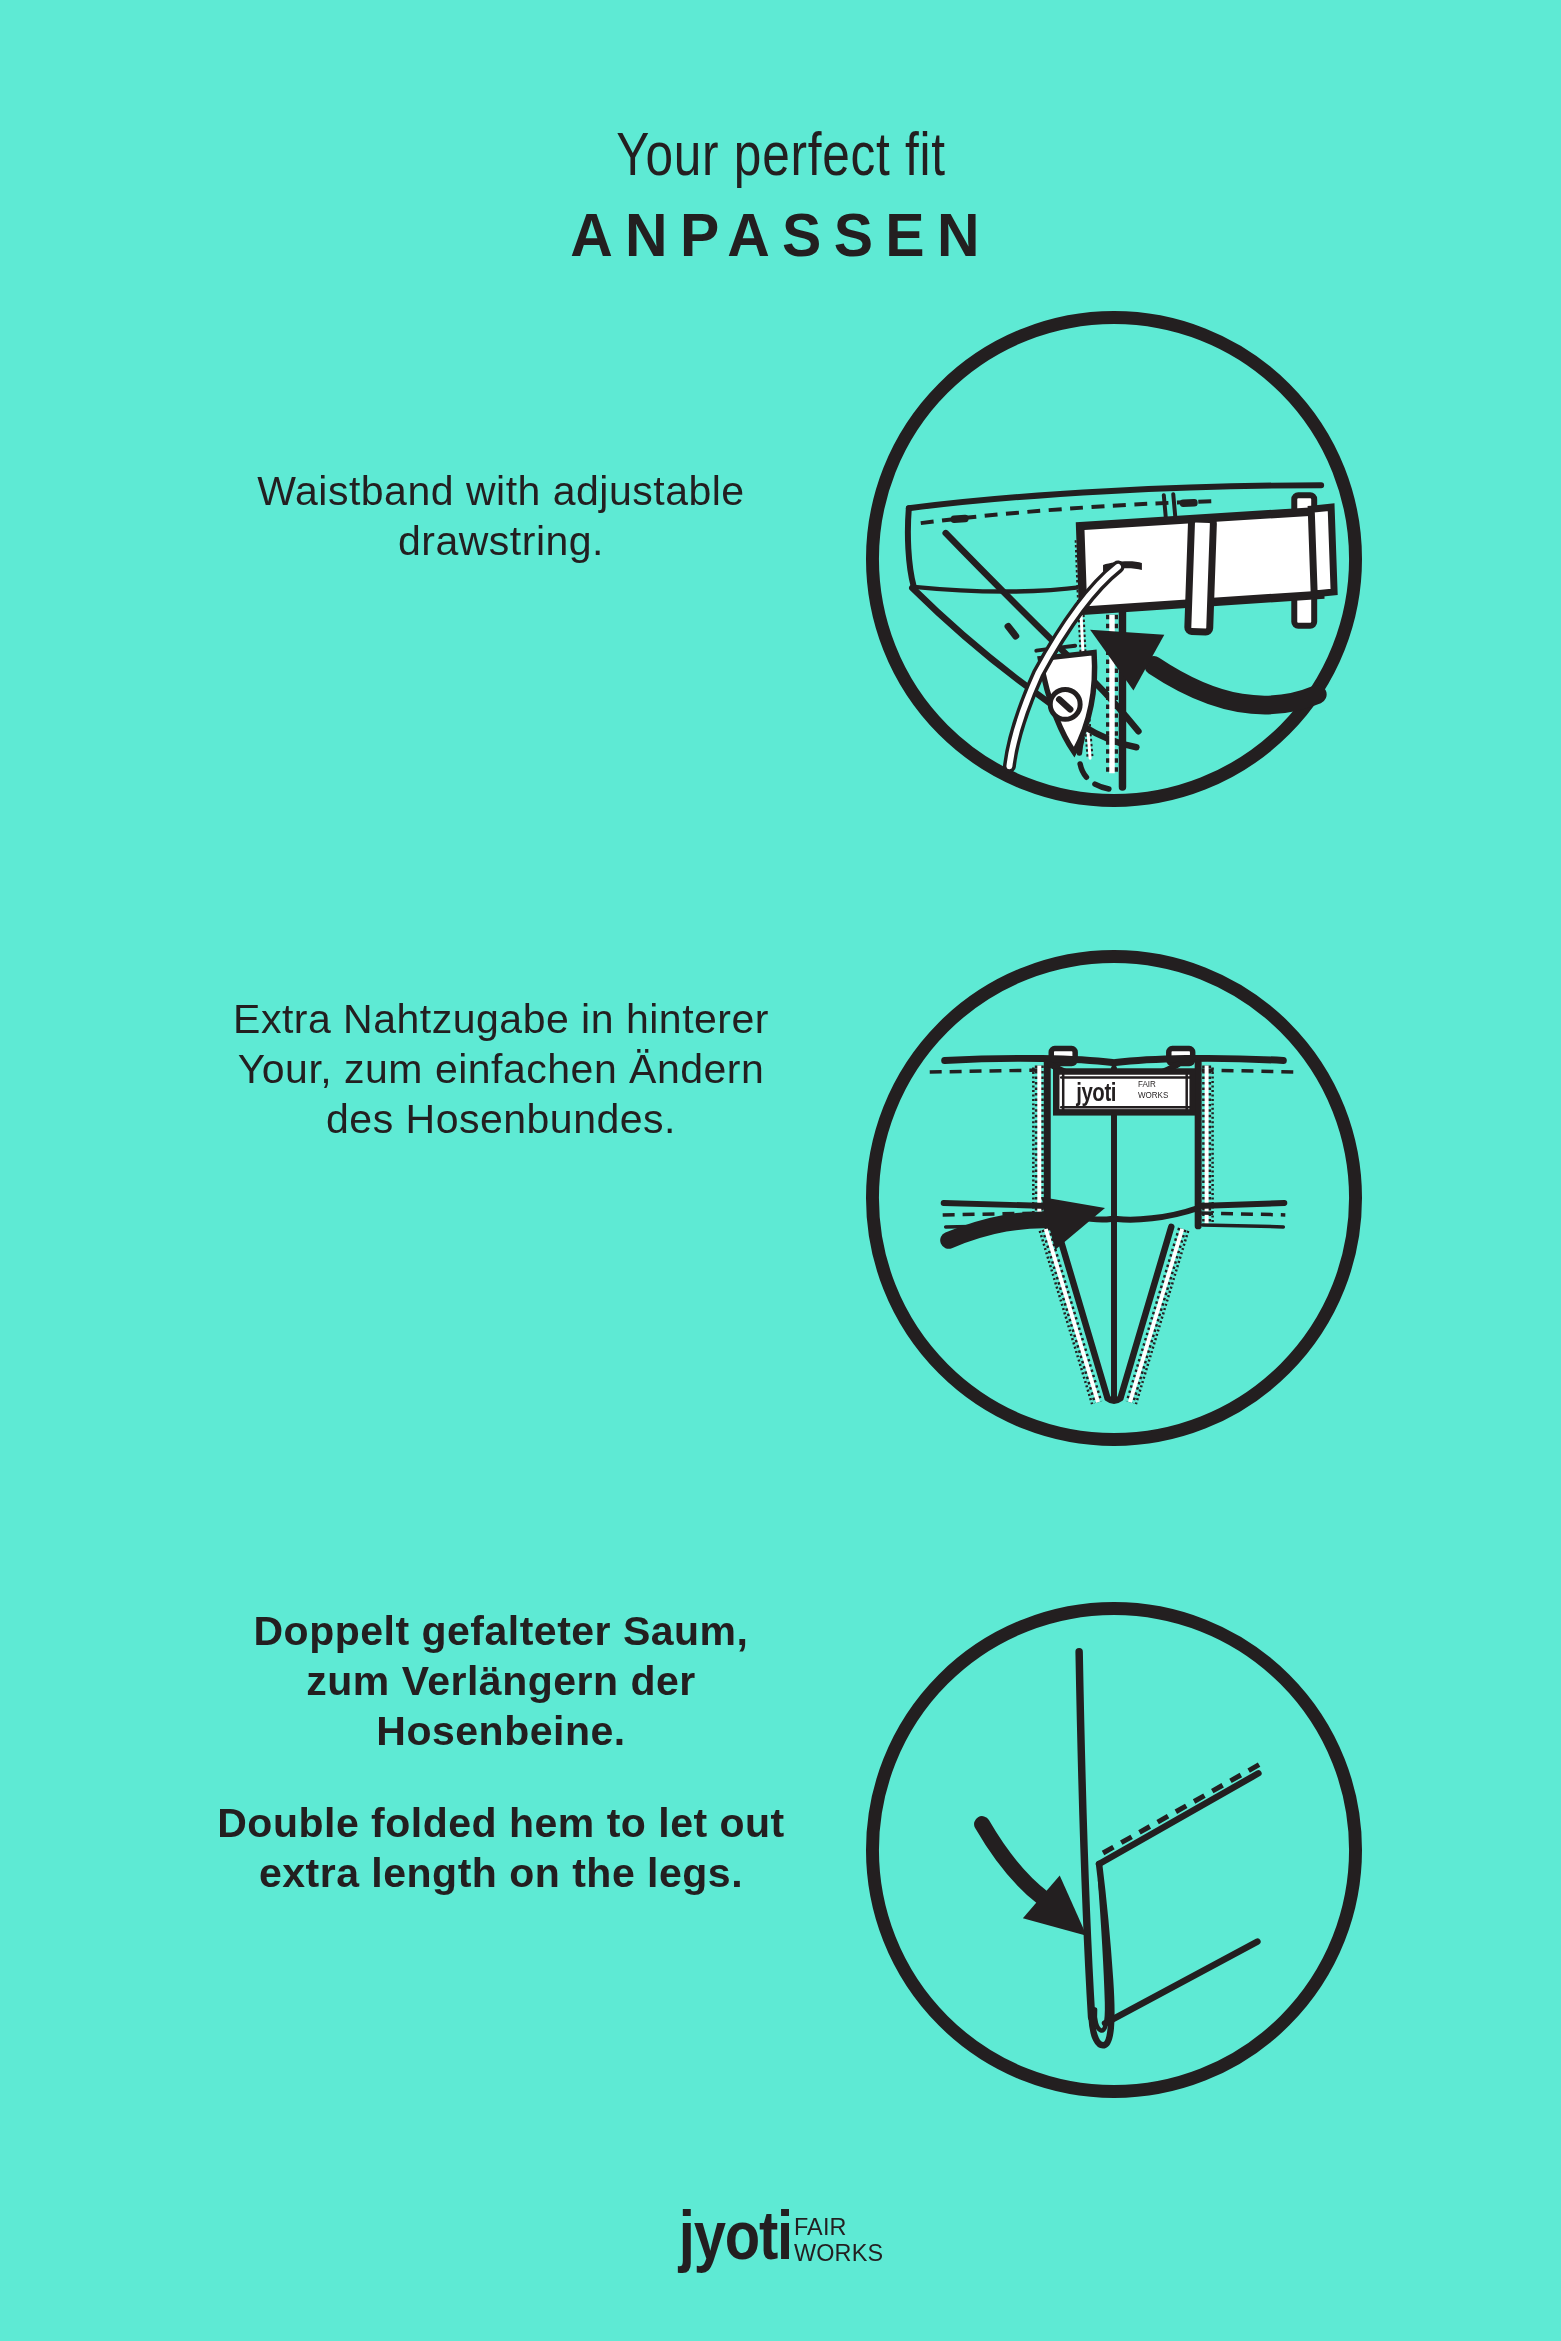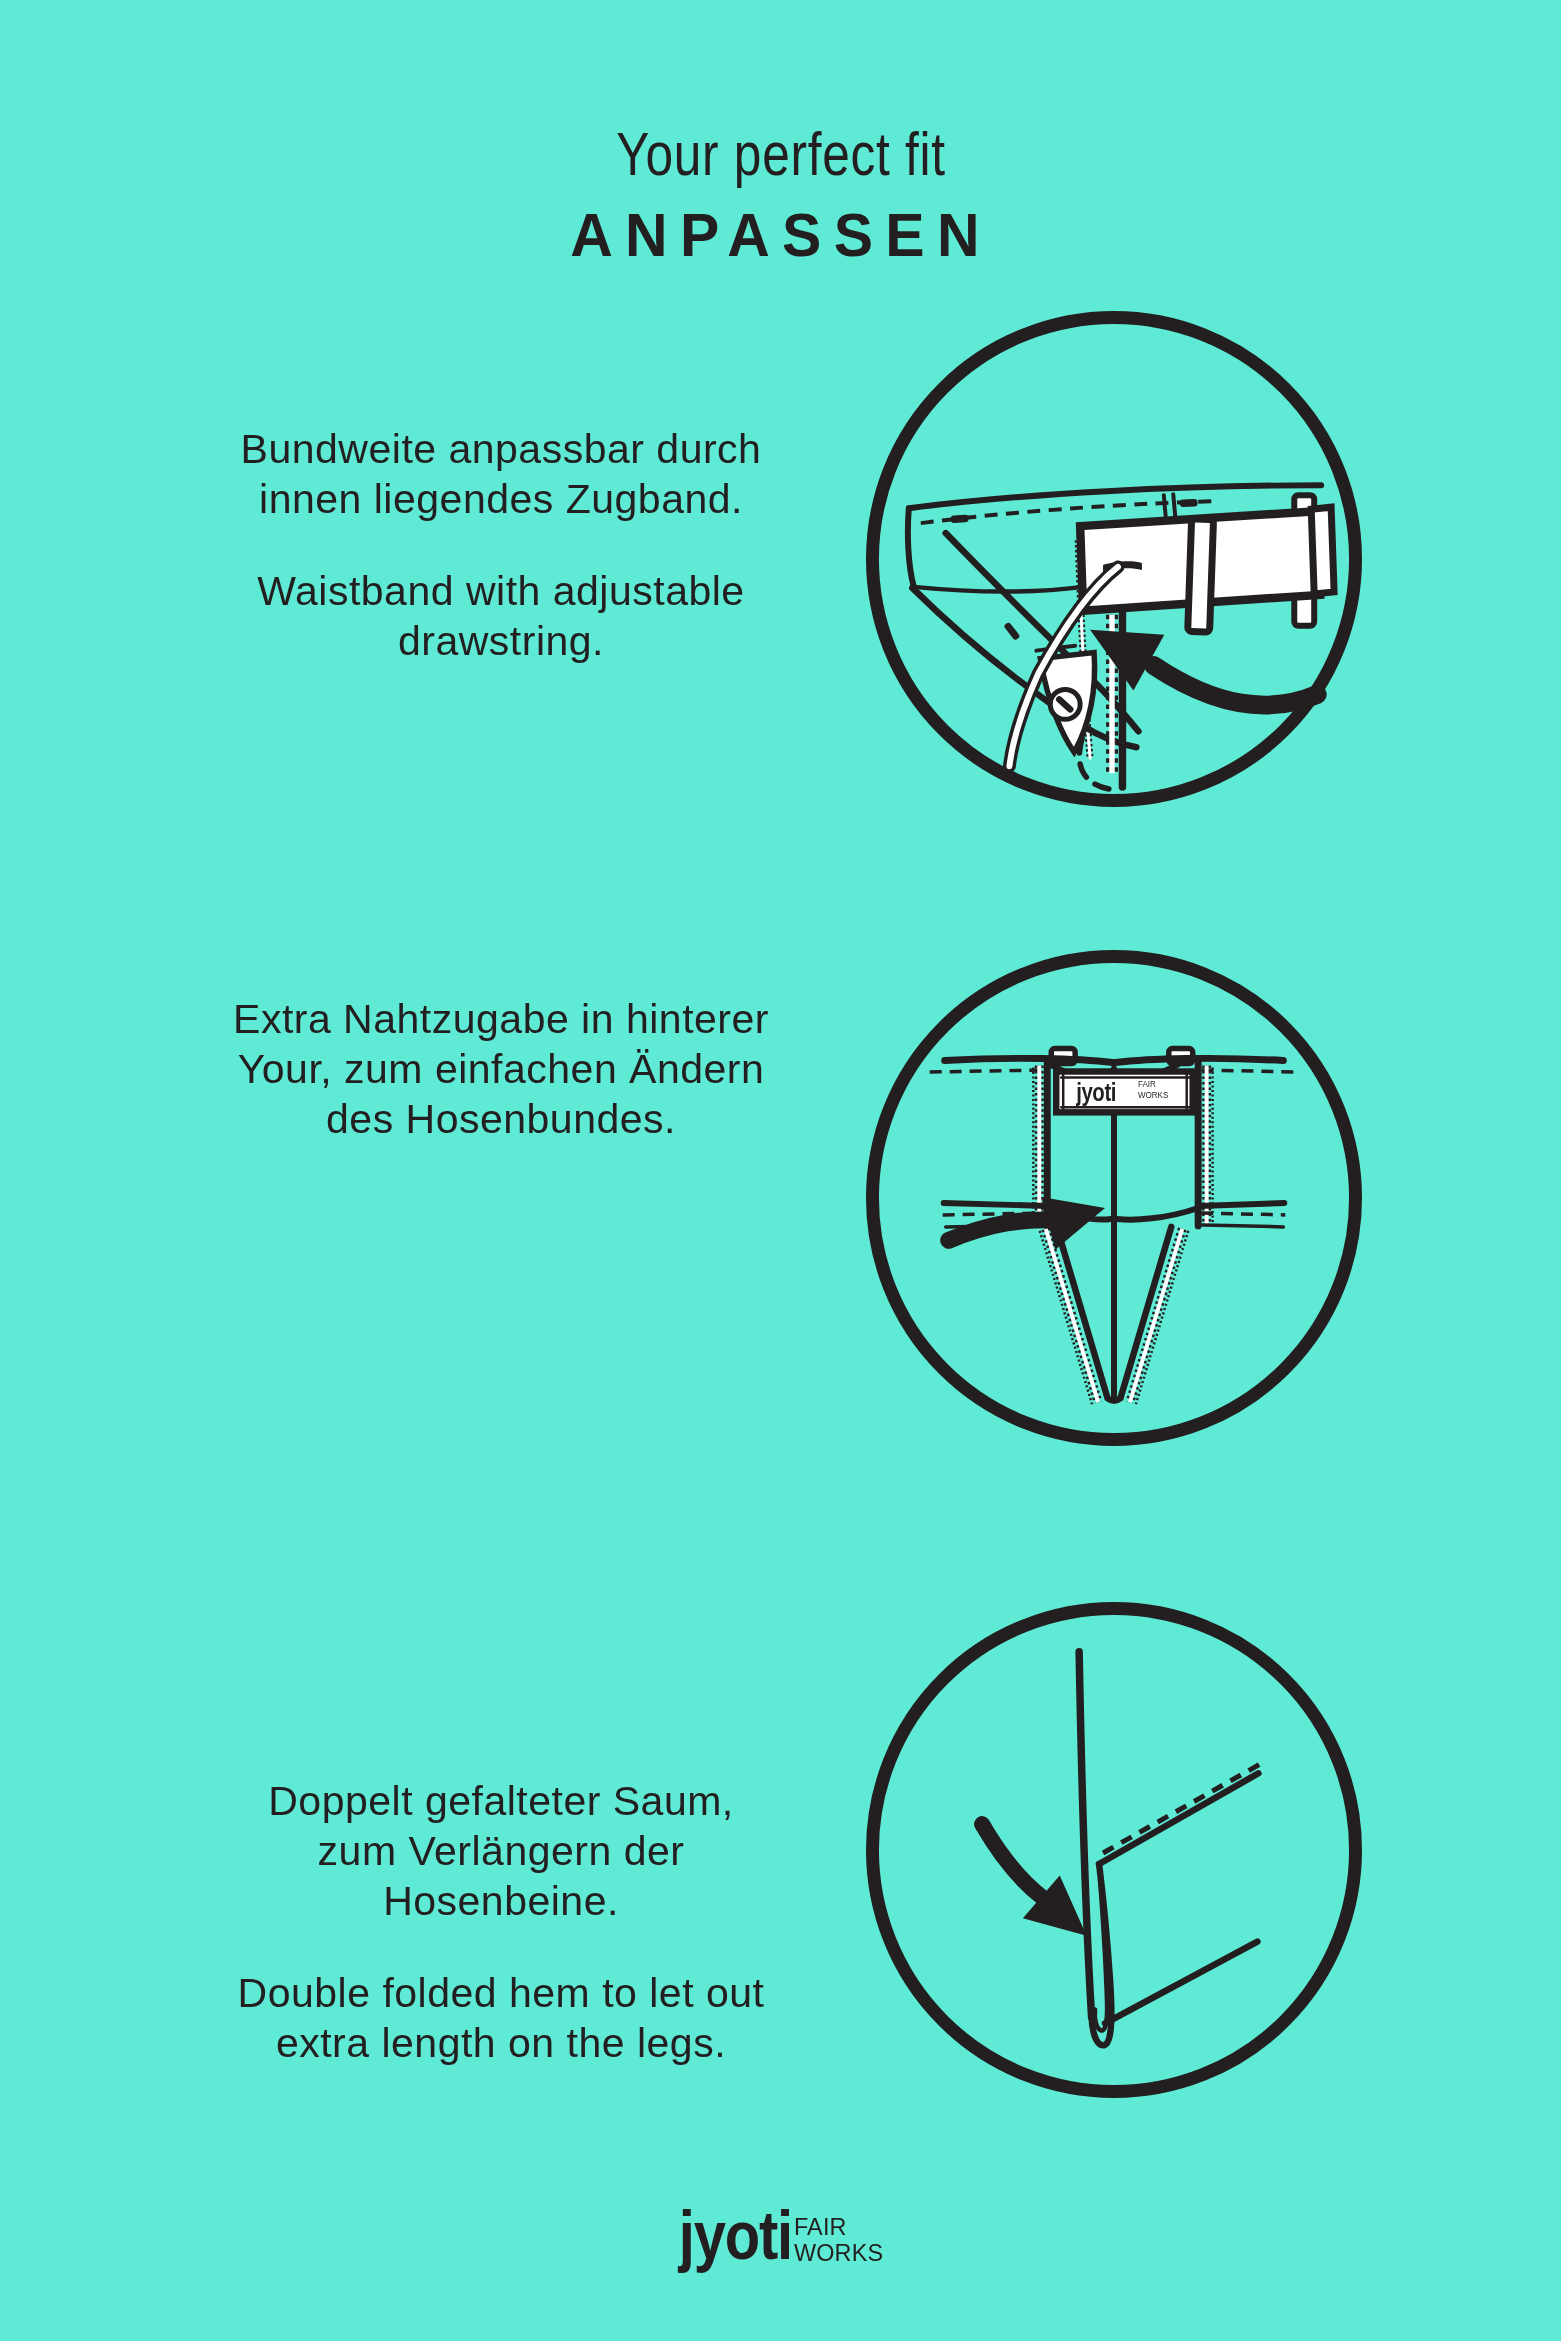--- a/index.html
+++ b/index.html
@@ -18,21 +18,21 @@
     transform:scaleX(0.95);transform-origin:50% 0;white-space:pre-line;
   }
   .text-block{
     position:absolute;left:159px;width:684px;text-align:center;
     font-size:41px;line-height:1.22;letter-spacing:0.5px;font-weight:400;
   }
   .text-block p{margin:0;white-space:pre-line;}
   .text-block p.en{margin-top:42px;}
   .tb1{top:424px;}
   .tb2{top:994px;}
-  .tb3{top:1776px;}
+  .tb3{top:1606px;font-weight:bold;}
   .illus{position:absolute;left:865px;width:498px;height:498px;}
   .i1{top:310px;}
   .i2{top:949px;}
   .i3{top:1601px;}
   .illus svg{width:100%;height:100%;display:block;}
   .footer{
     position:absolute;top:2201px;left:50%;transform:translateX(-50%);
     display:flex;align-items:flex-start;
   }
   .brand{
@@ -46,22 +46,20 @@
 </style>
 </head>
 <body>
 
 <div class="page">
 
   <div class="title1">Your perfect fit</div>
   <div class="title2">ANPASSEN</div>
 
   <div class="text-block tb1">
-    <p class="de">Bundweite anpassbar durch
-innen liegendes Zugband.</p>
     <p class="en">Waistband with adjustable
 drawstring.</p>
   </div>
 
   <div class="illus i1">
     <svg viewBox="0 0 1000 1000" fill="none" stroke="#231f20" stroke-linecap="round">
       <circle cx="500" cy="500" r="485" stroke-width="26"></circle>
       <g>
 
         <path d="M 88 398 C 320 368, 640 352, 916 352" stroke-width="12"></path>

